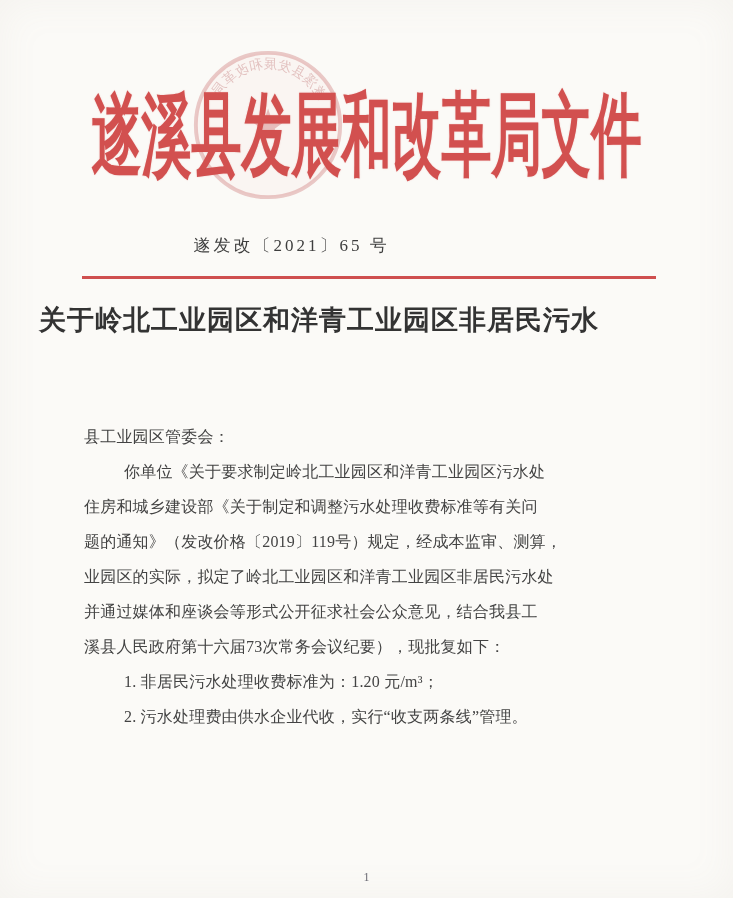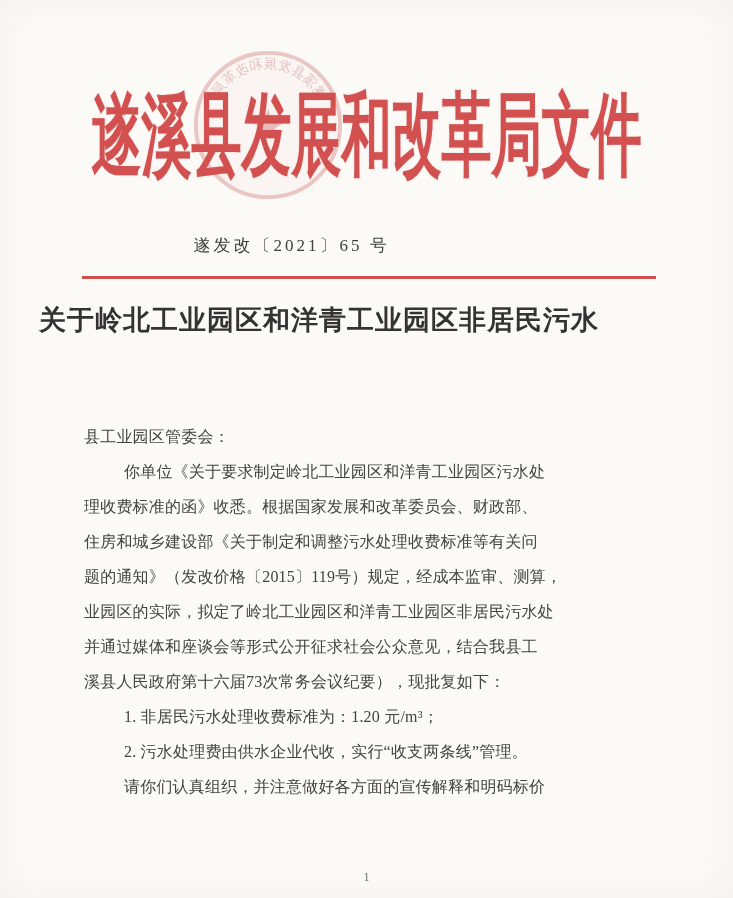--- a/index.html
+++ b/index.html
@@ -126,26 +126,24 @@
 
   <div class="red-rule"></div>
 
   <div class="doc-title">
     <div>关于岭北工业园区和洋青工业园区非居民污水</div>
   </div>
 
   <div class="body-block">
     <div class="body-line">县工业园区管委会：</div>
     <div class="body-line indent">你单位《关于要求制定岭北工业园区和洋青工业园区污水处</div>
-      <div class="body-line">理收费标准的函》收悉。根据国家发展和改革委员会、财政部、</div>
       <div class="body-line">住房和城乡建设部《关于制定和调整污水处理收费标准等有关问</div>
-      <div class="body-line">题的通知》（发改价格〔2015〕119号）规定，经成本监审、测算，</div>
+      <div class="body-line">题的通知》（发改价格〔2019〕119号）规定，经成本监审、测算，</div>
       <div class="body-line">业园区的实际，拟定了岭北工业园区和洋青工业园区非居民污水处</div>
       <div class="body-line">并通过媒体和座谈会等形式公开征求社会公众意见，结合我县工</div>
       <div class="body-line">溪县人民政府第十六届73次常务会议纪要），现批复如下：</div>
       <div class="body-line indent">1. 非居民污水处理收费标准为：1.20 元/m³；</div>
       <div class="body-line indent">2. 污水处理费由供水企业代收，实行“收支两条线”管理。</div>
-      <div class="body-line indent">请你们认真组织，并注意做好各方面的宣传解释和明码标价</div>
   </div>
 
   <div class="page-number">1</div>
 
 </div>
 
 </body></html>

